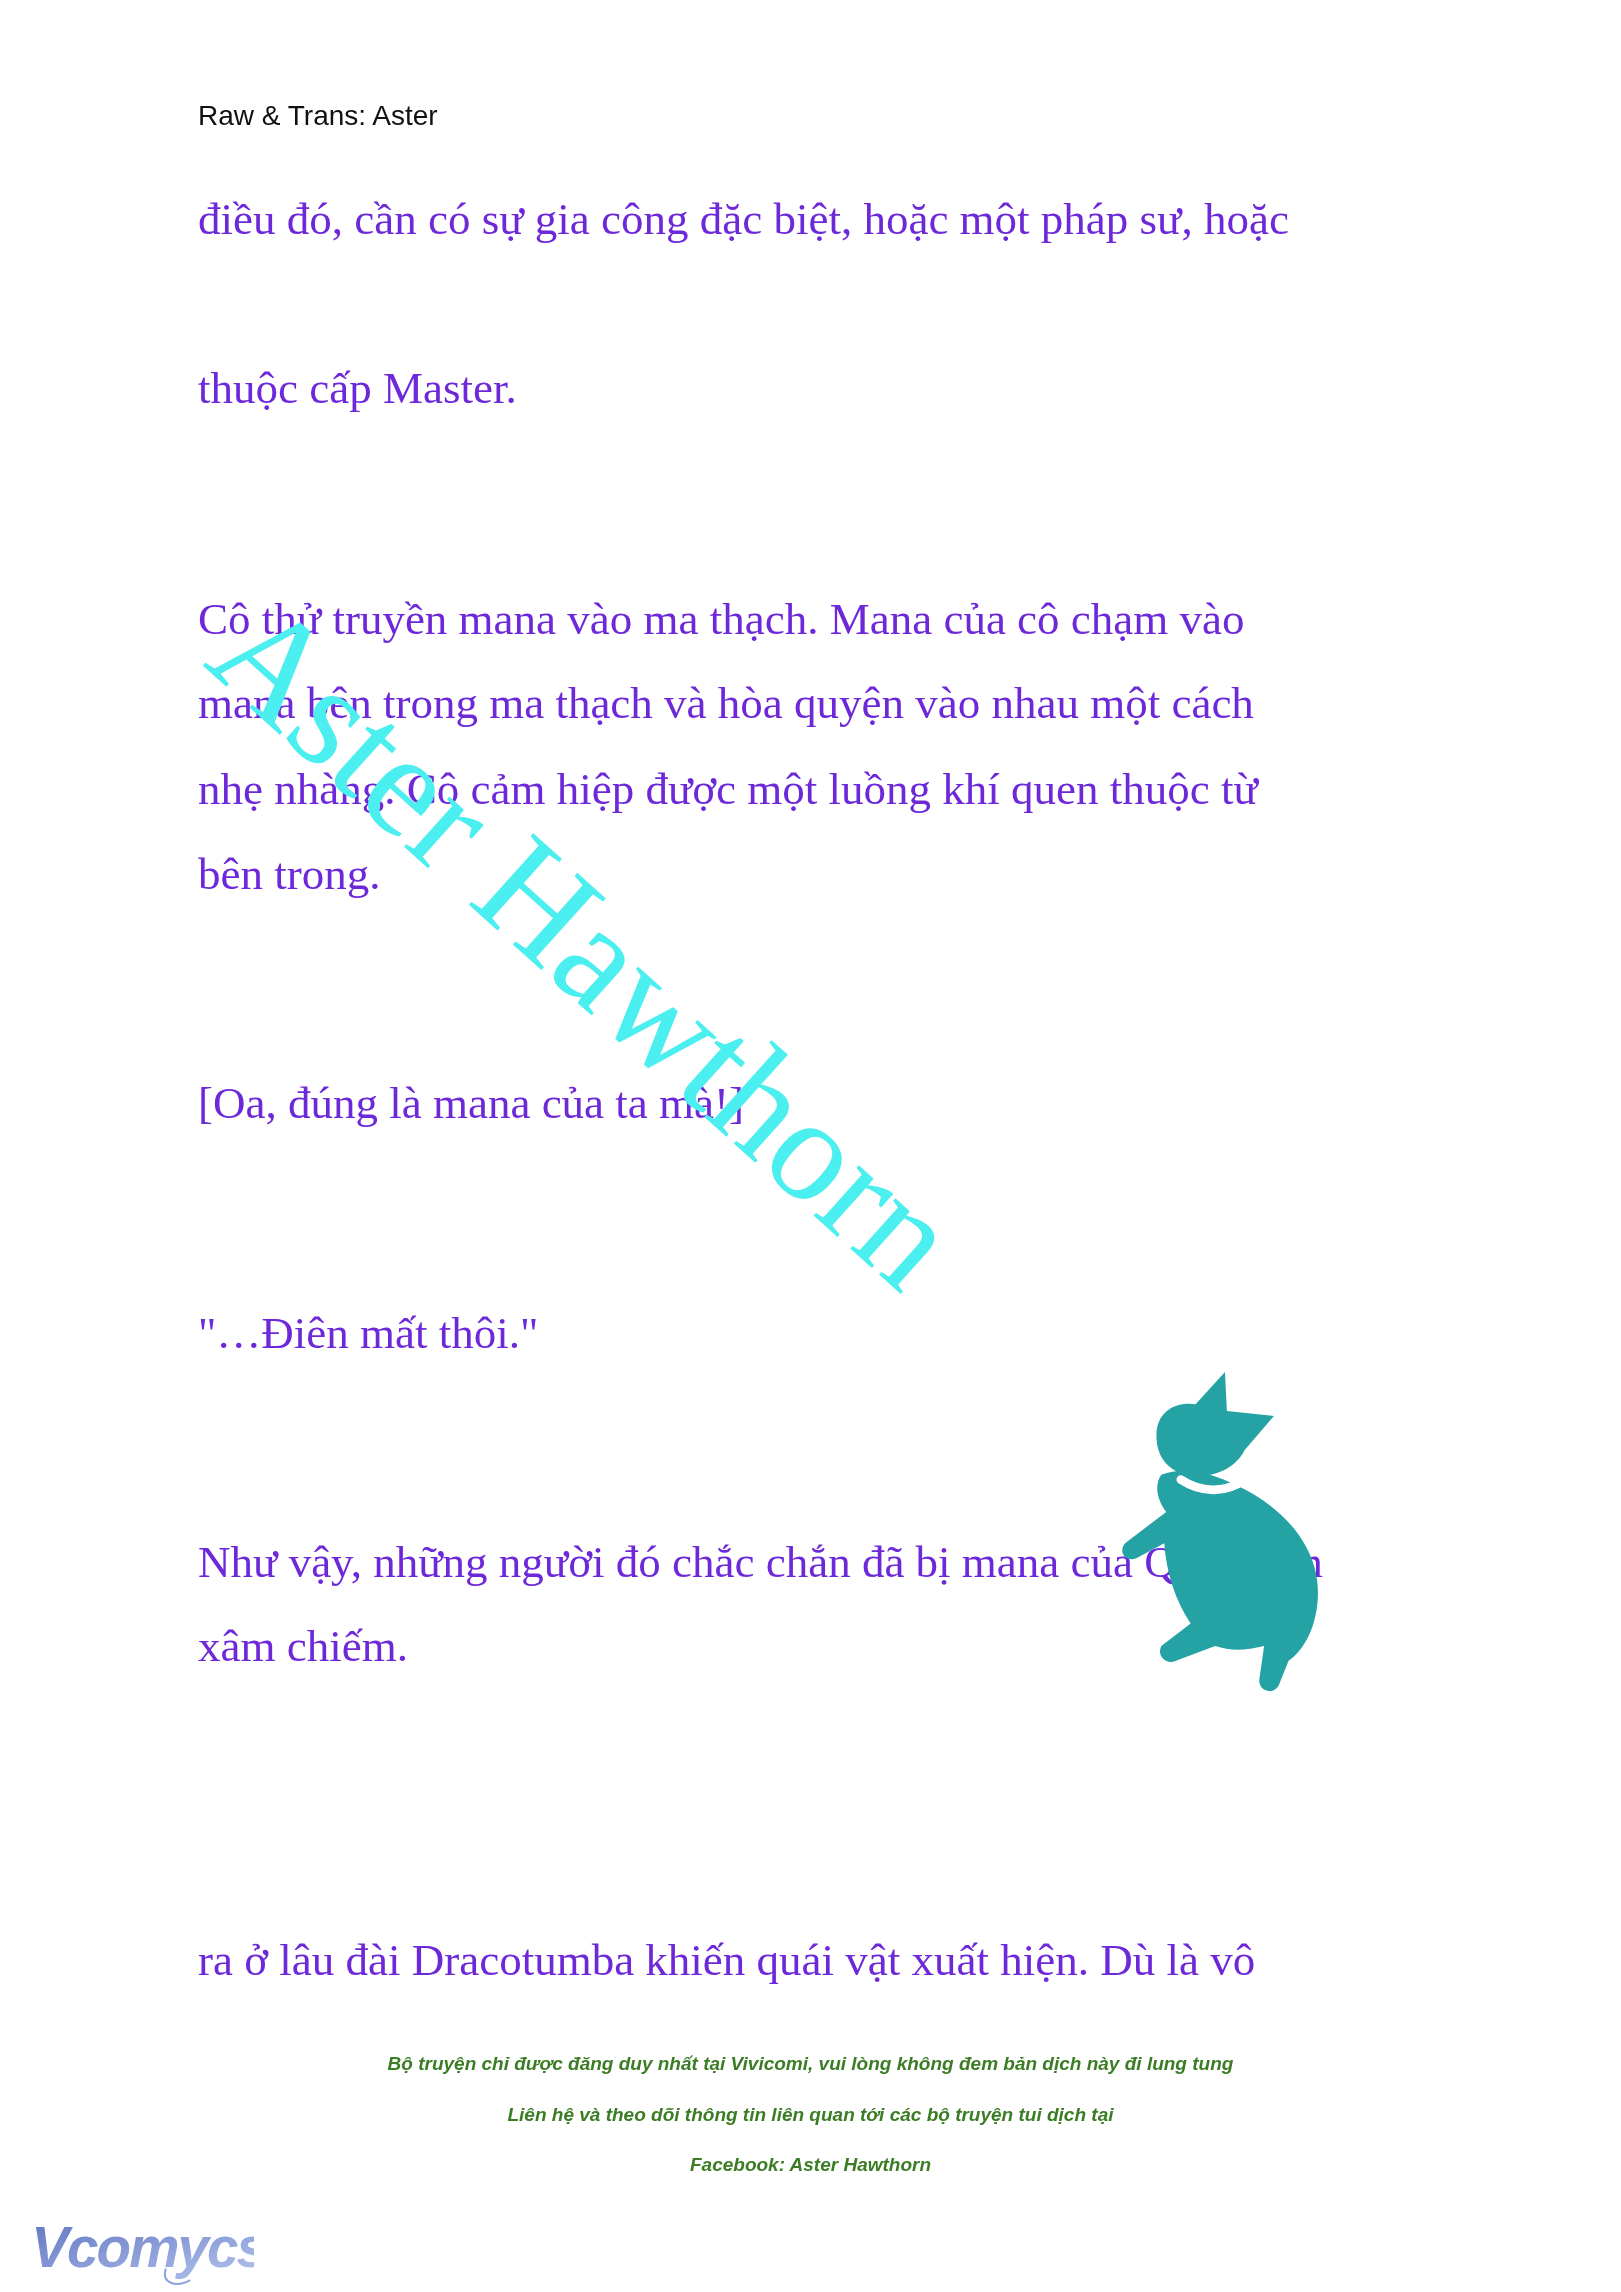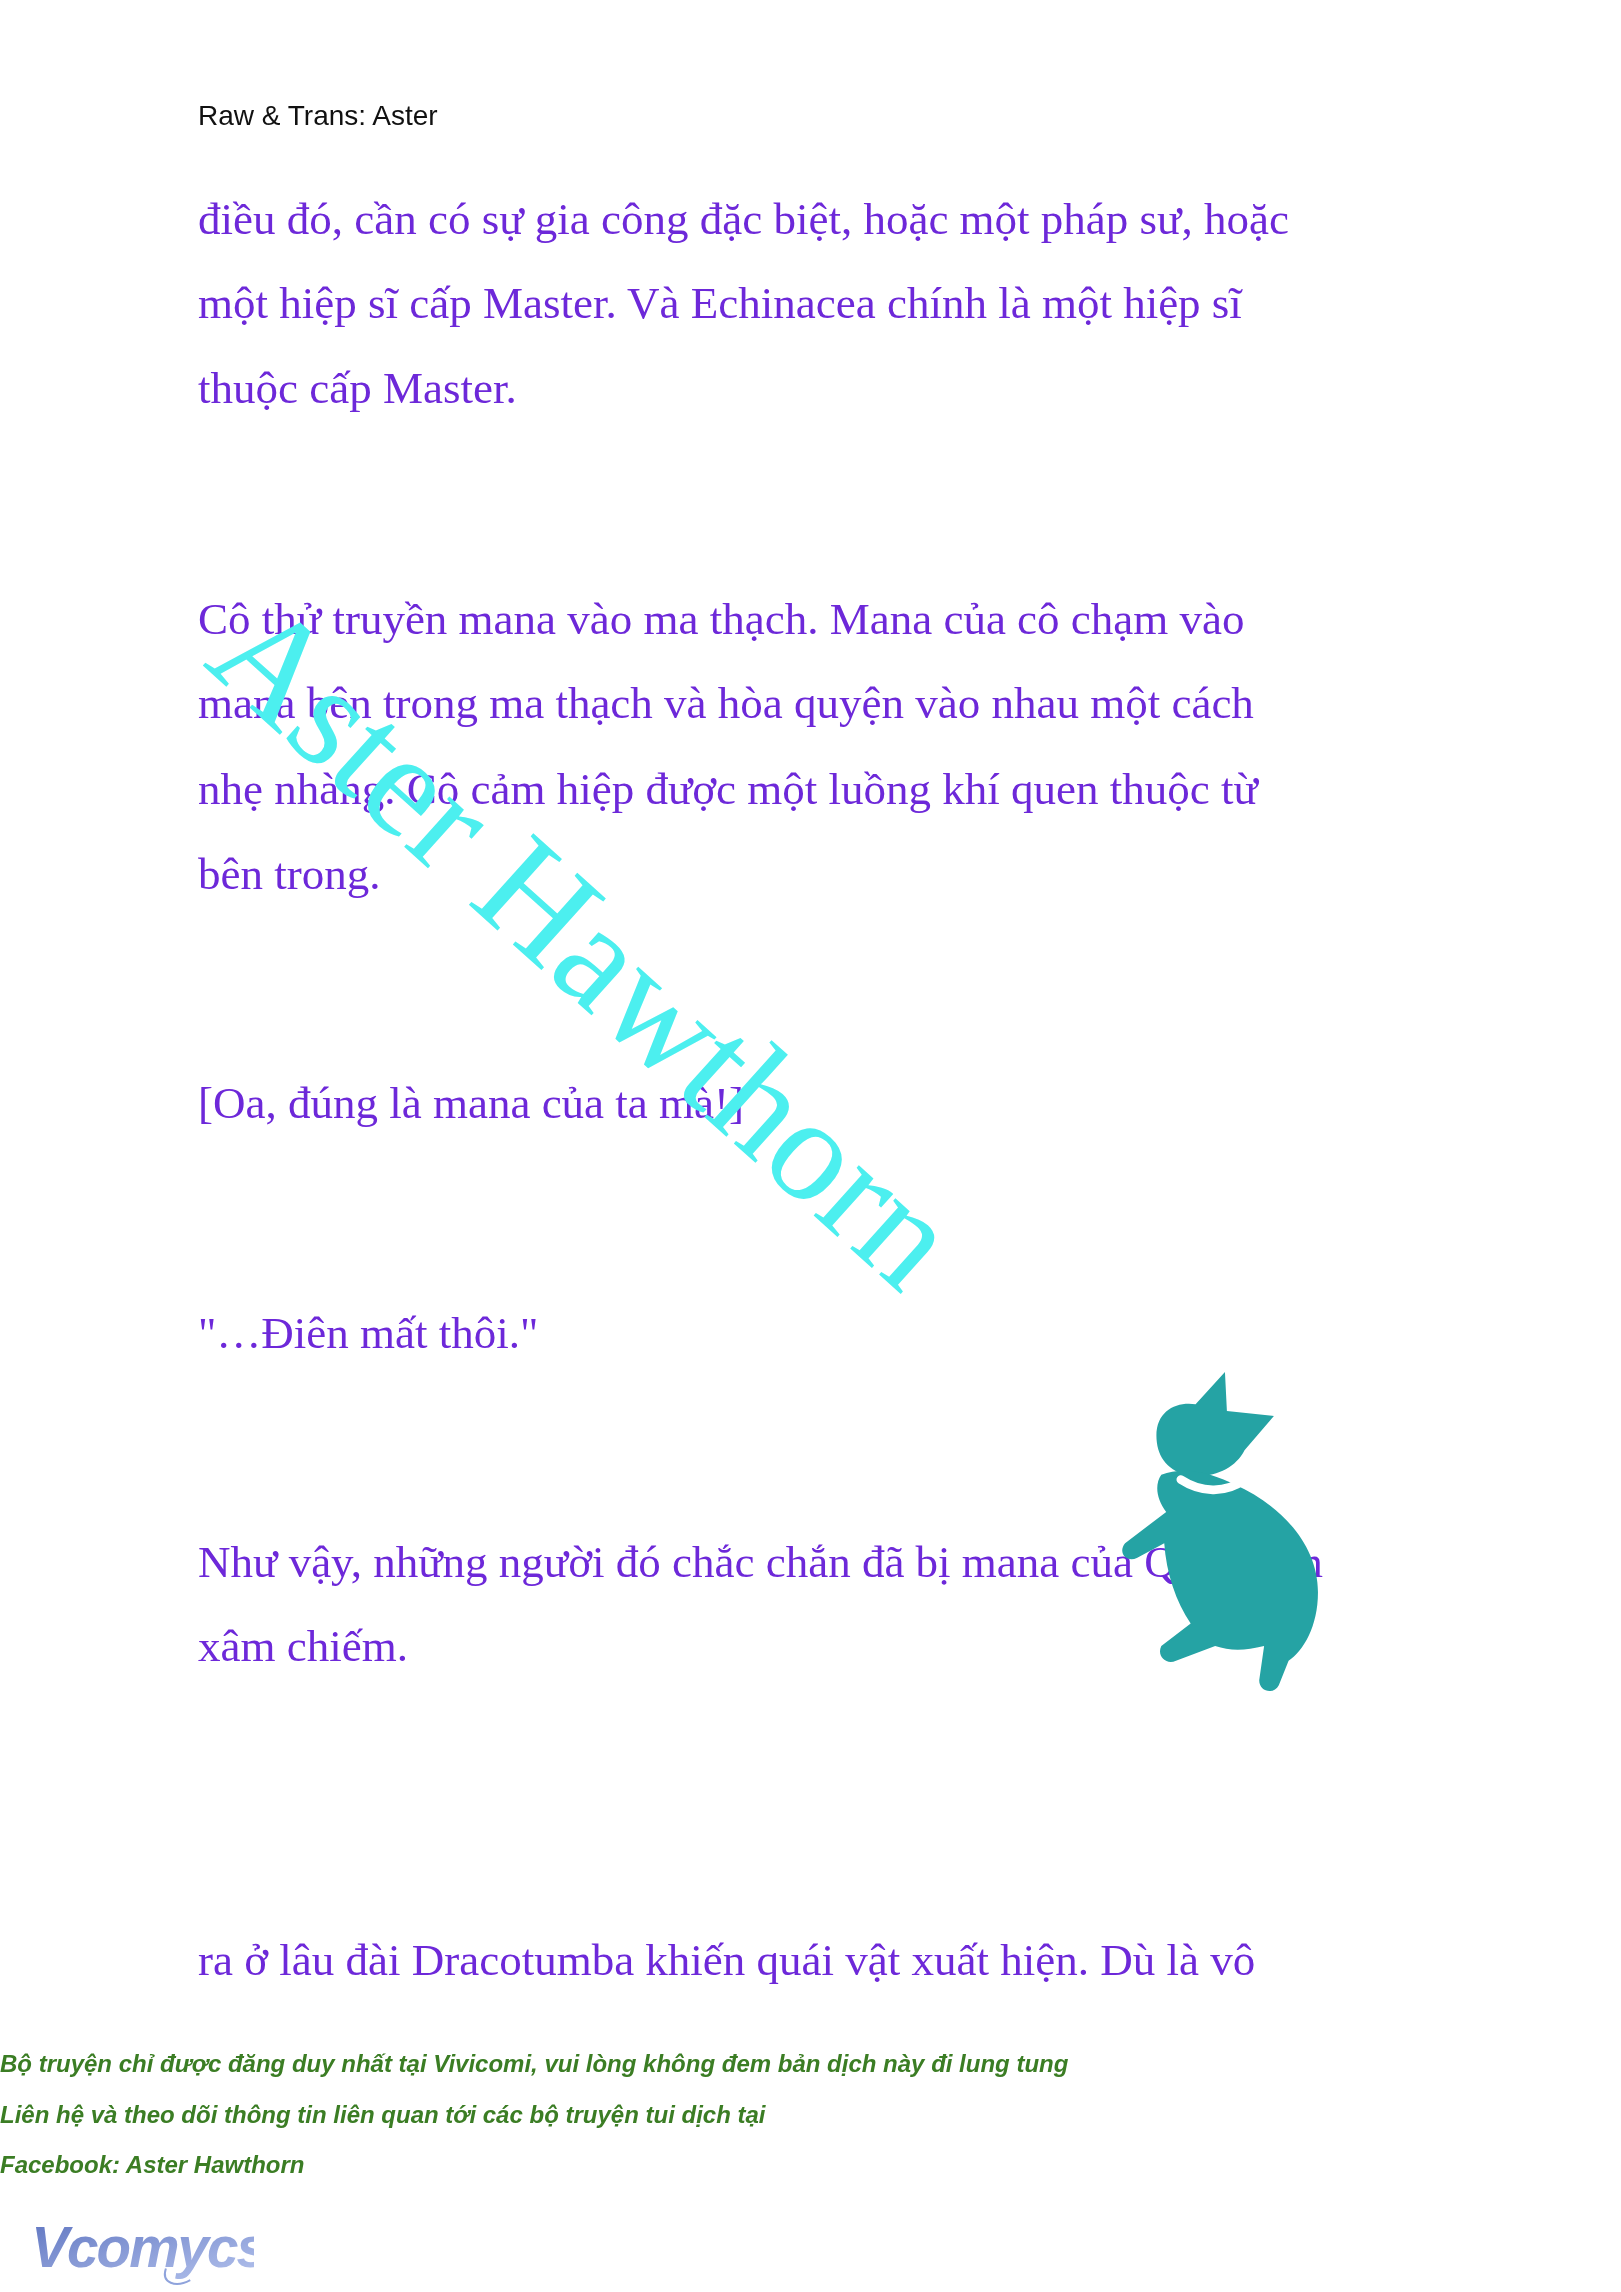--- a/index.html
+++ b/index.html
@@ -16,37 +16,36 @@
       line-height: 55px; white-space: nowrap;
     }
     .wm-text {
       position: absolute; left: 284px; top: 573px;
       font-family: "Liberation Serif", serif; font-size: 147px; color: #4cefef;
       white-space: nowrap; transform-origin: 0 0; transform: rotate(42deg);
       line-height: 1;
     }
     .cat { position: absolute; left: 1117px; top: 1367px; width: 211px; height: 328px; }
     .footer-line {
-      position: absolute; left: 0; width: 1621px; text-align: left;
+      position: absolute; left: 0; width: 1621px; text-align: center;
       font-family: "Liberation Sans", sans-serif; font-weight: bold; font-style: italic;
-      font-size: 24px; color: #3b7d24; line-height: 33px; white-space: nowrap;
+      font-size: 19px; color: #3b7d24; line-height: 33px; white-space: nowrap;
     }
     .logo {
       position: absolute; left: 29px; top: 2210px; width: 225px; height: 78px;
     }
   </style>
 </head>
 <body>
 
 <div class="page">
 
   <div class="header">Raw &amp; Trans: Aster</div>
 
   <div class="line" style="top:192px">điều đó, cần có sự gia công đặc biệt, hoặc một pháp sư, hoặc</div>
-  <div class="line" style="top:276px">một hiệp sĩ cấp Master. Và Echinacea chính là một hiệp sĩ</div>
   <div class="line" style="top:361px">thuộc cấp Master.</div>
 
   <div class="line" style="top:592px">Cô thử truyền mana vào ma thạch. Mana của cô chạm vào</div>
   <div class="line" style="top:676px">mana bên trong ma thạch và hòa quyện vào nhau một cách</div>
   <div class="line" style="top:762px">nhẹ nhàng. Cô cảm hiệp được một luồng khí quen thuộc từ</div>
   <div class="line" style="top:847px">bên trong.</div>
 
   <div class="line" style="top:1076px">[Oa, đúng là mana của ta mà!]</div>
   <div class="line" style="top:1306px">"…Điên mất thôi."</div>
 

